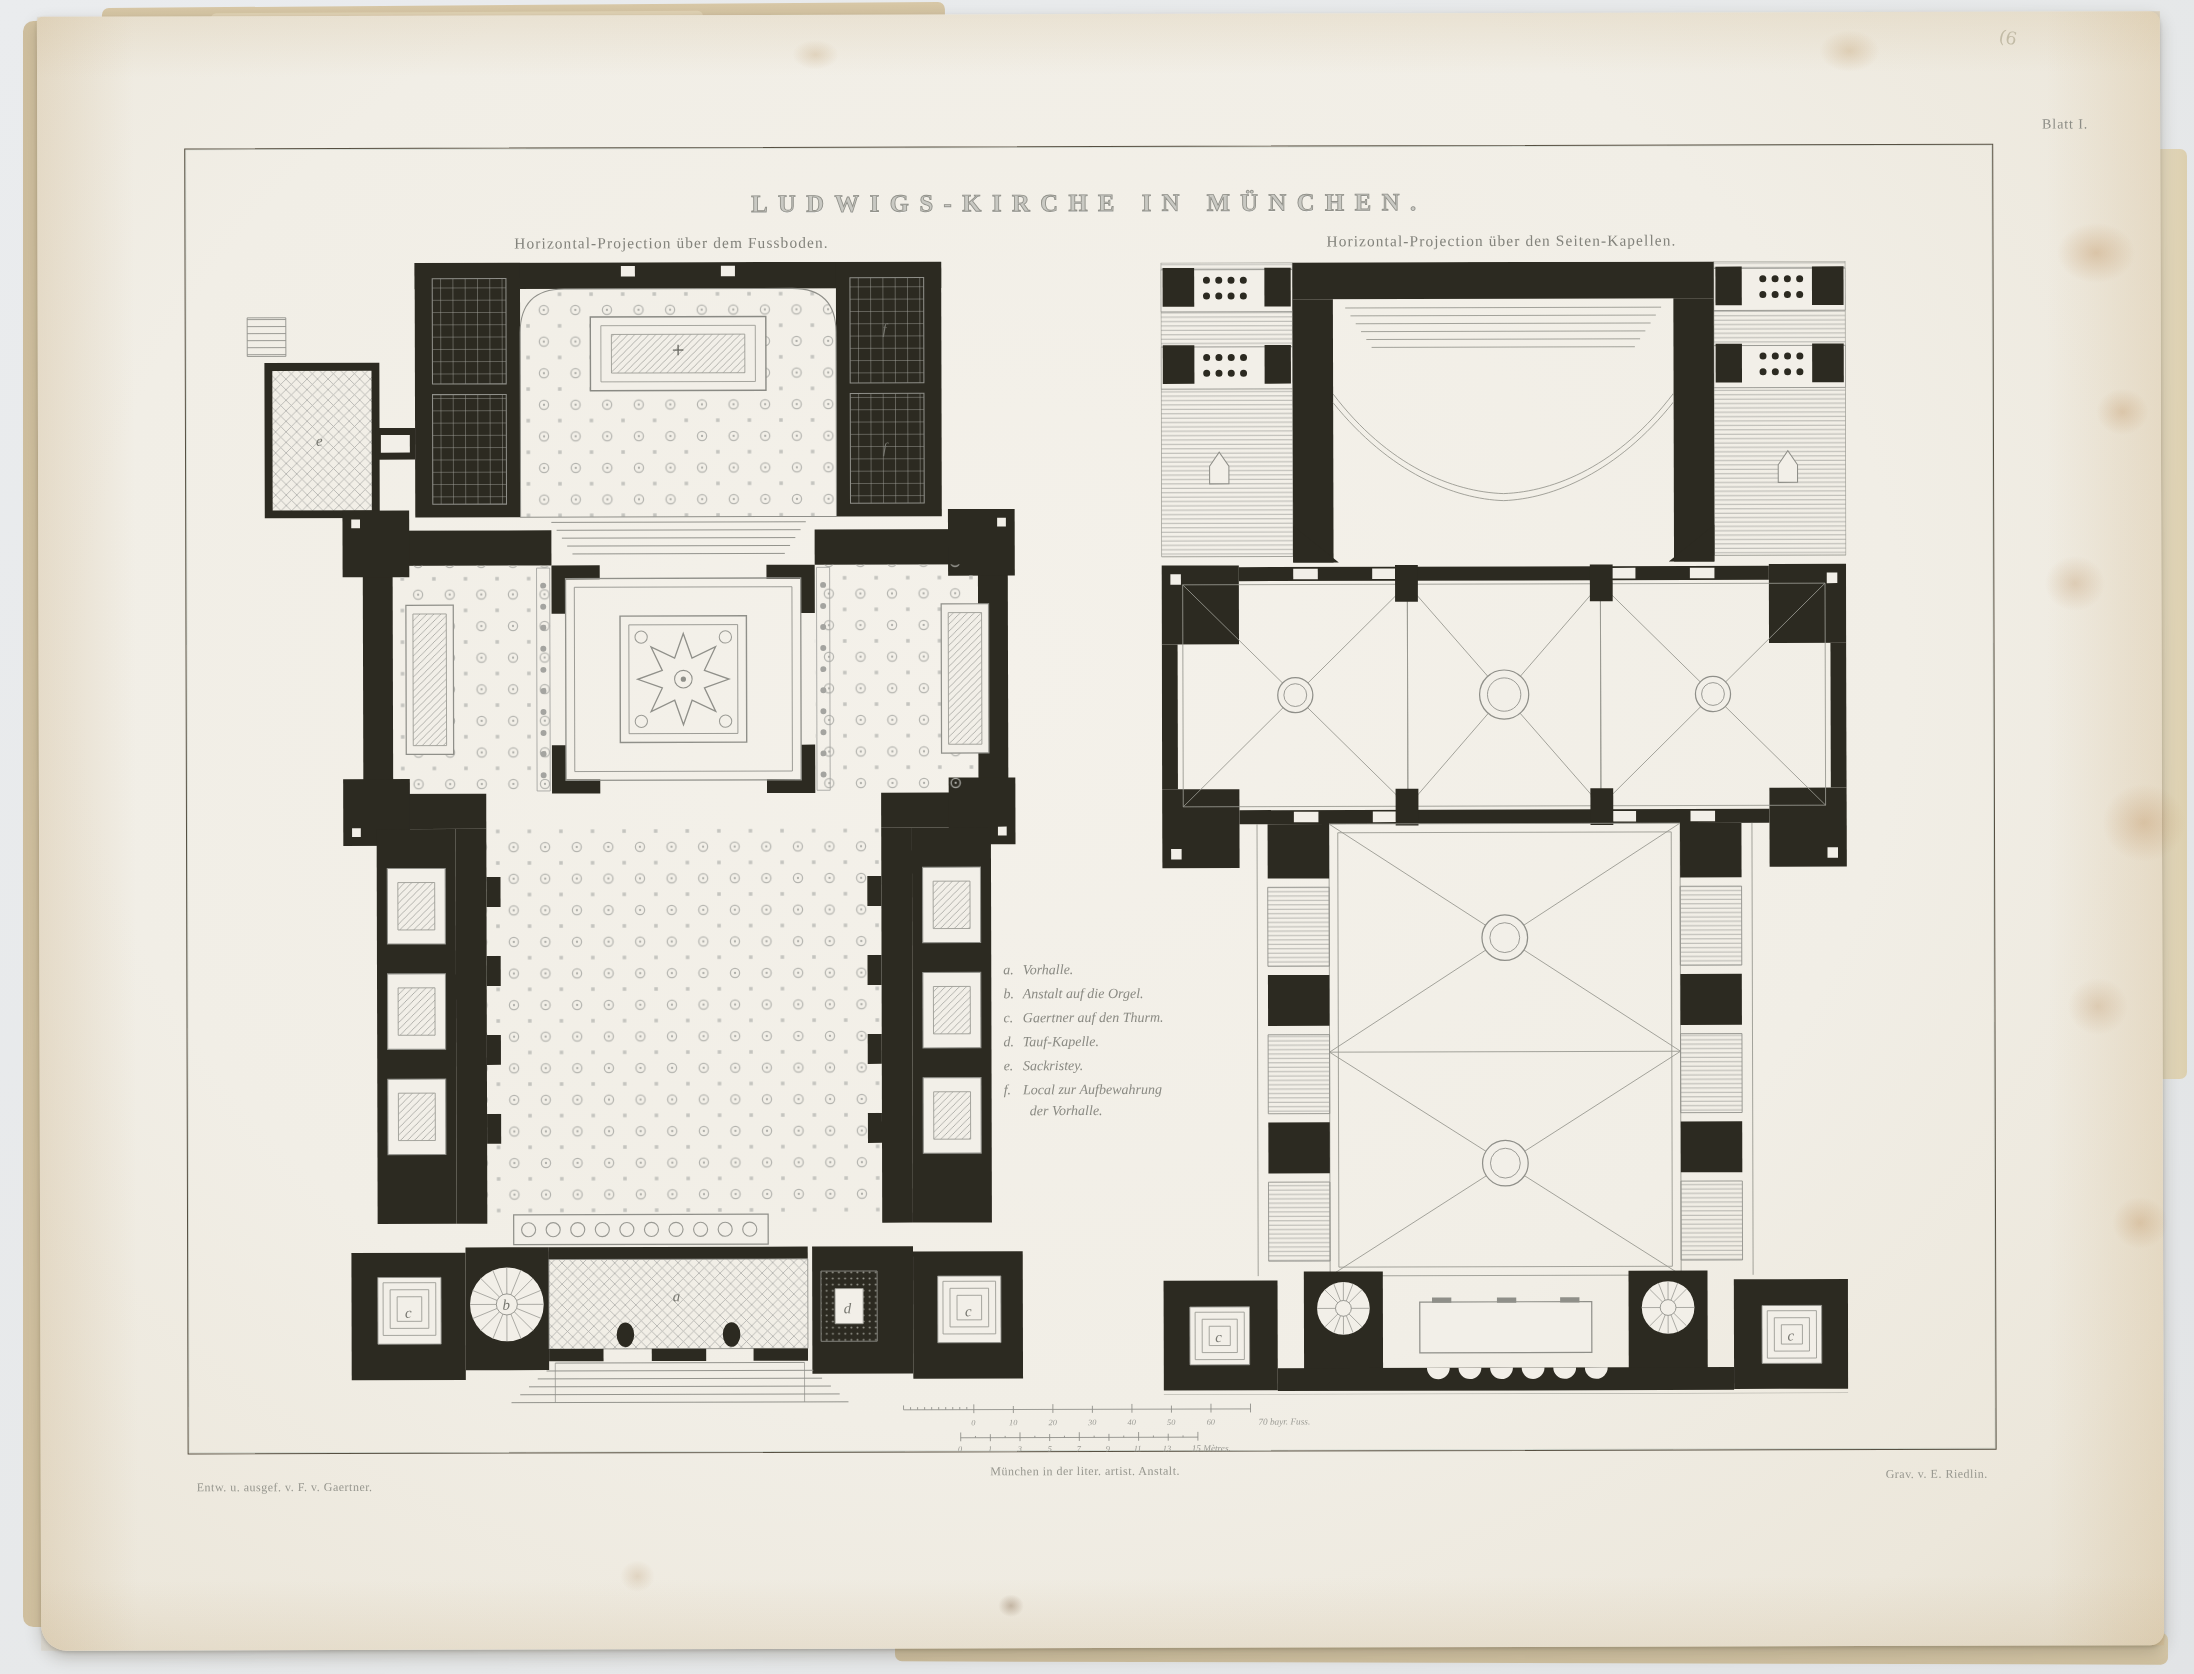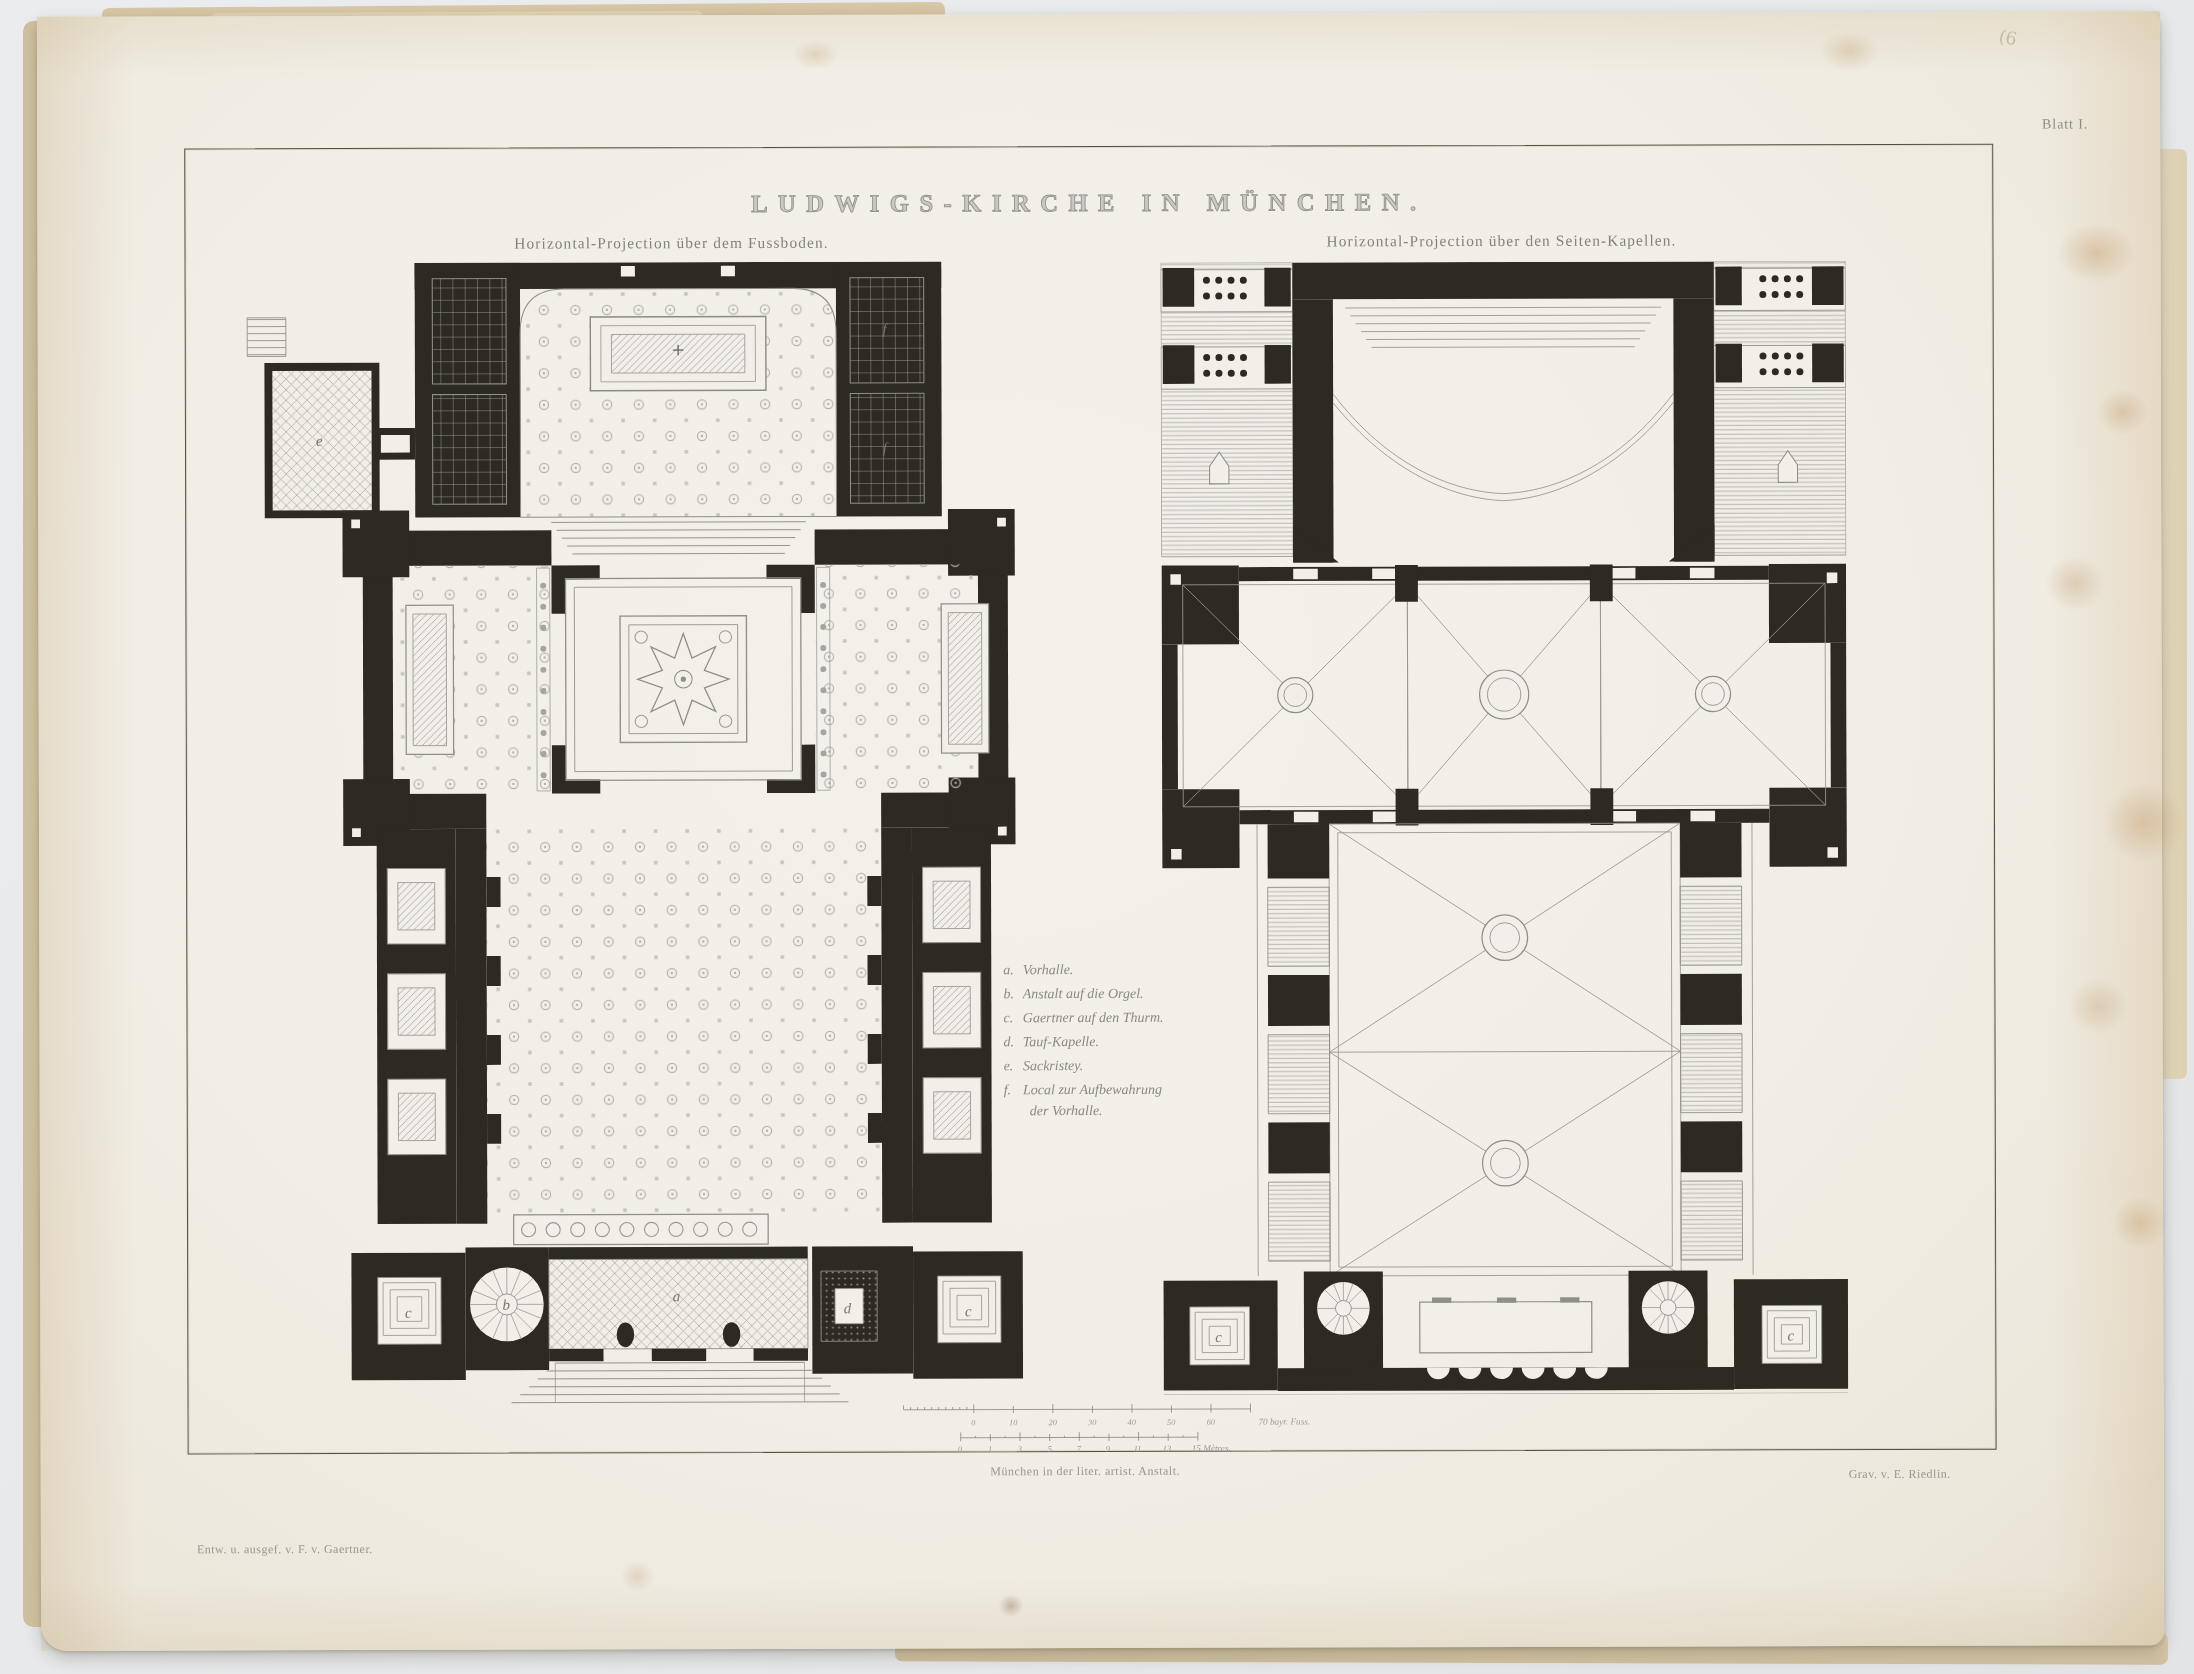--- a/index.html
+++ b/index.html
@@ -23,23 +23,23 @@
   .subtitle.sub-right{left:1114px;}
   .plan{position:absolute;}
   .plan-left{left:58px;top:114px;width:781px;height:1143px;}
   .plan-right{left:975px;top:116px;width:685px;height:1132px;}
   .legend{position:absolute;left:816px;top:815px;width:219px;font-size:14px;color:#8a8a83;font-style:italic;}
   .legend-row{margin-bottom:8px;white-space:nowrap;}
   .lkey{display:inline-block;width:19.3px;}
   .legend-cont{padding-left:26px;margin-top:-3.5px;}
   .scalebar{position:absolute;left:708px;top:1250px;width:448px;height:65px;}
   .credit{position:absolute;font-size:12px;color:#97978f;letter-spacing:0.5px;}
-  .credit-left{left:156px;top:1526px;}
+  .credit-left{left:156px;top:1464px;}
   .credit-center{left:860px;top:1450px;width:369px;text-align:center;}
-  .credit-right{left:1808px;top:1455px;width:176px;text-align:left;}
+  .credit-right{left:1808px;top:1455px;width:176px;text-align:center;}
   svg text.ticklabel{font-family:"Liberation Serif",serif;font-size:9.5px;fill:#9a9a94;font-style:italic;}
   svg text.unitlabel{font-family:"Liberation Serif",serif;font-size:10.5px;fill:#9a9a94;font-style:italic;}
   svg text.roomletter{font-family:"Liberation Serif",serif;font-size:17px;fill:#787871;font-style:italic;}
 </style>
 </head>
 <body>
 
 <div class="stage">
 
   <div class="under" style="left:102px;top:5.3px;width:843px;height:37px;background:linear-gradient(#d7c7a6,#cdbd9c);border-radius:7px;transform:rotate(-0.4deg);"></div>

